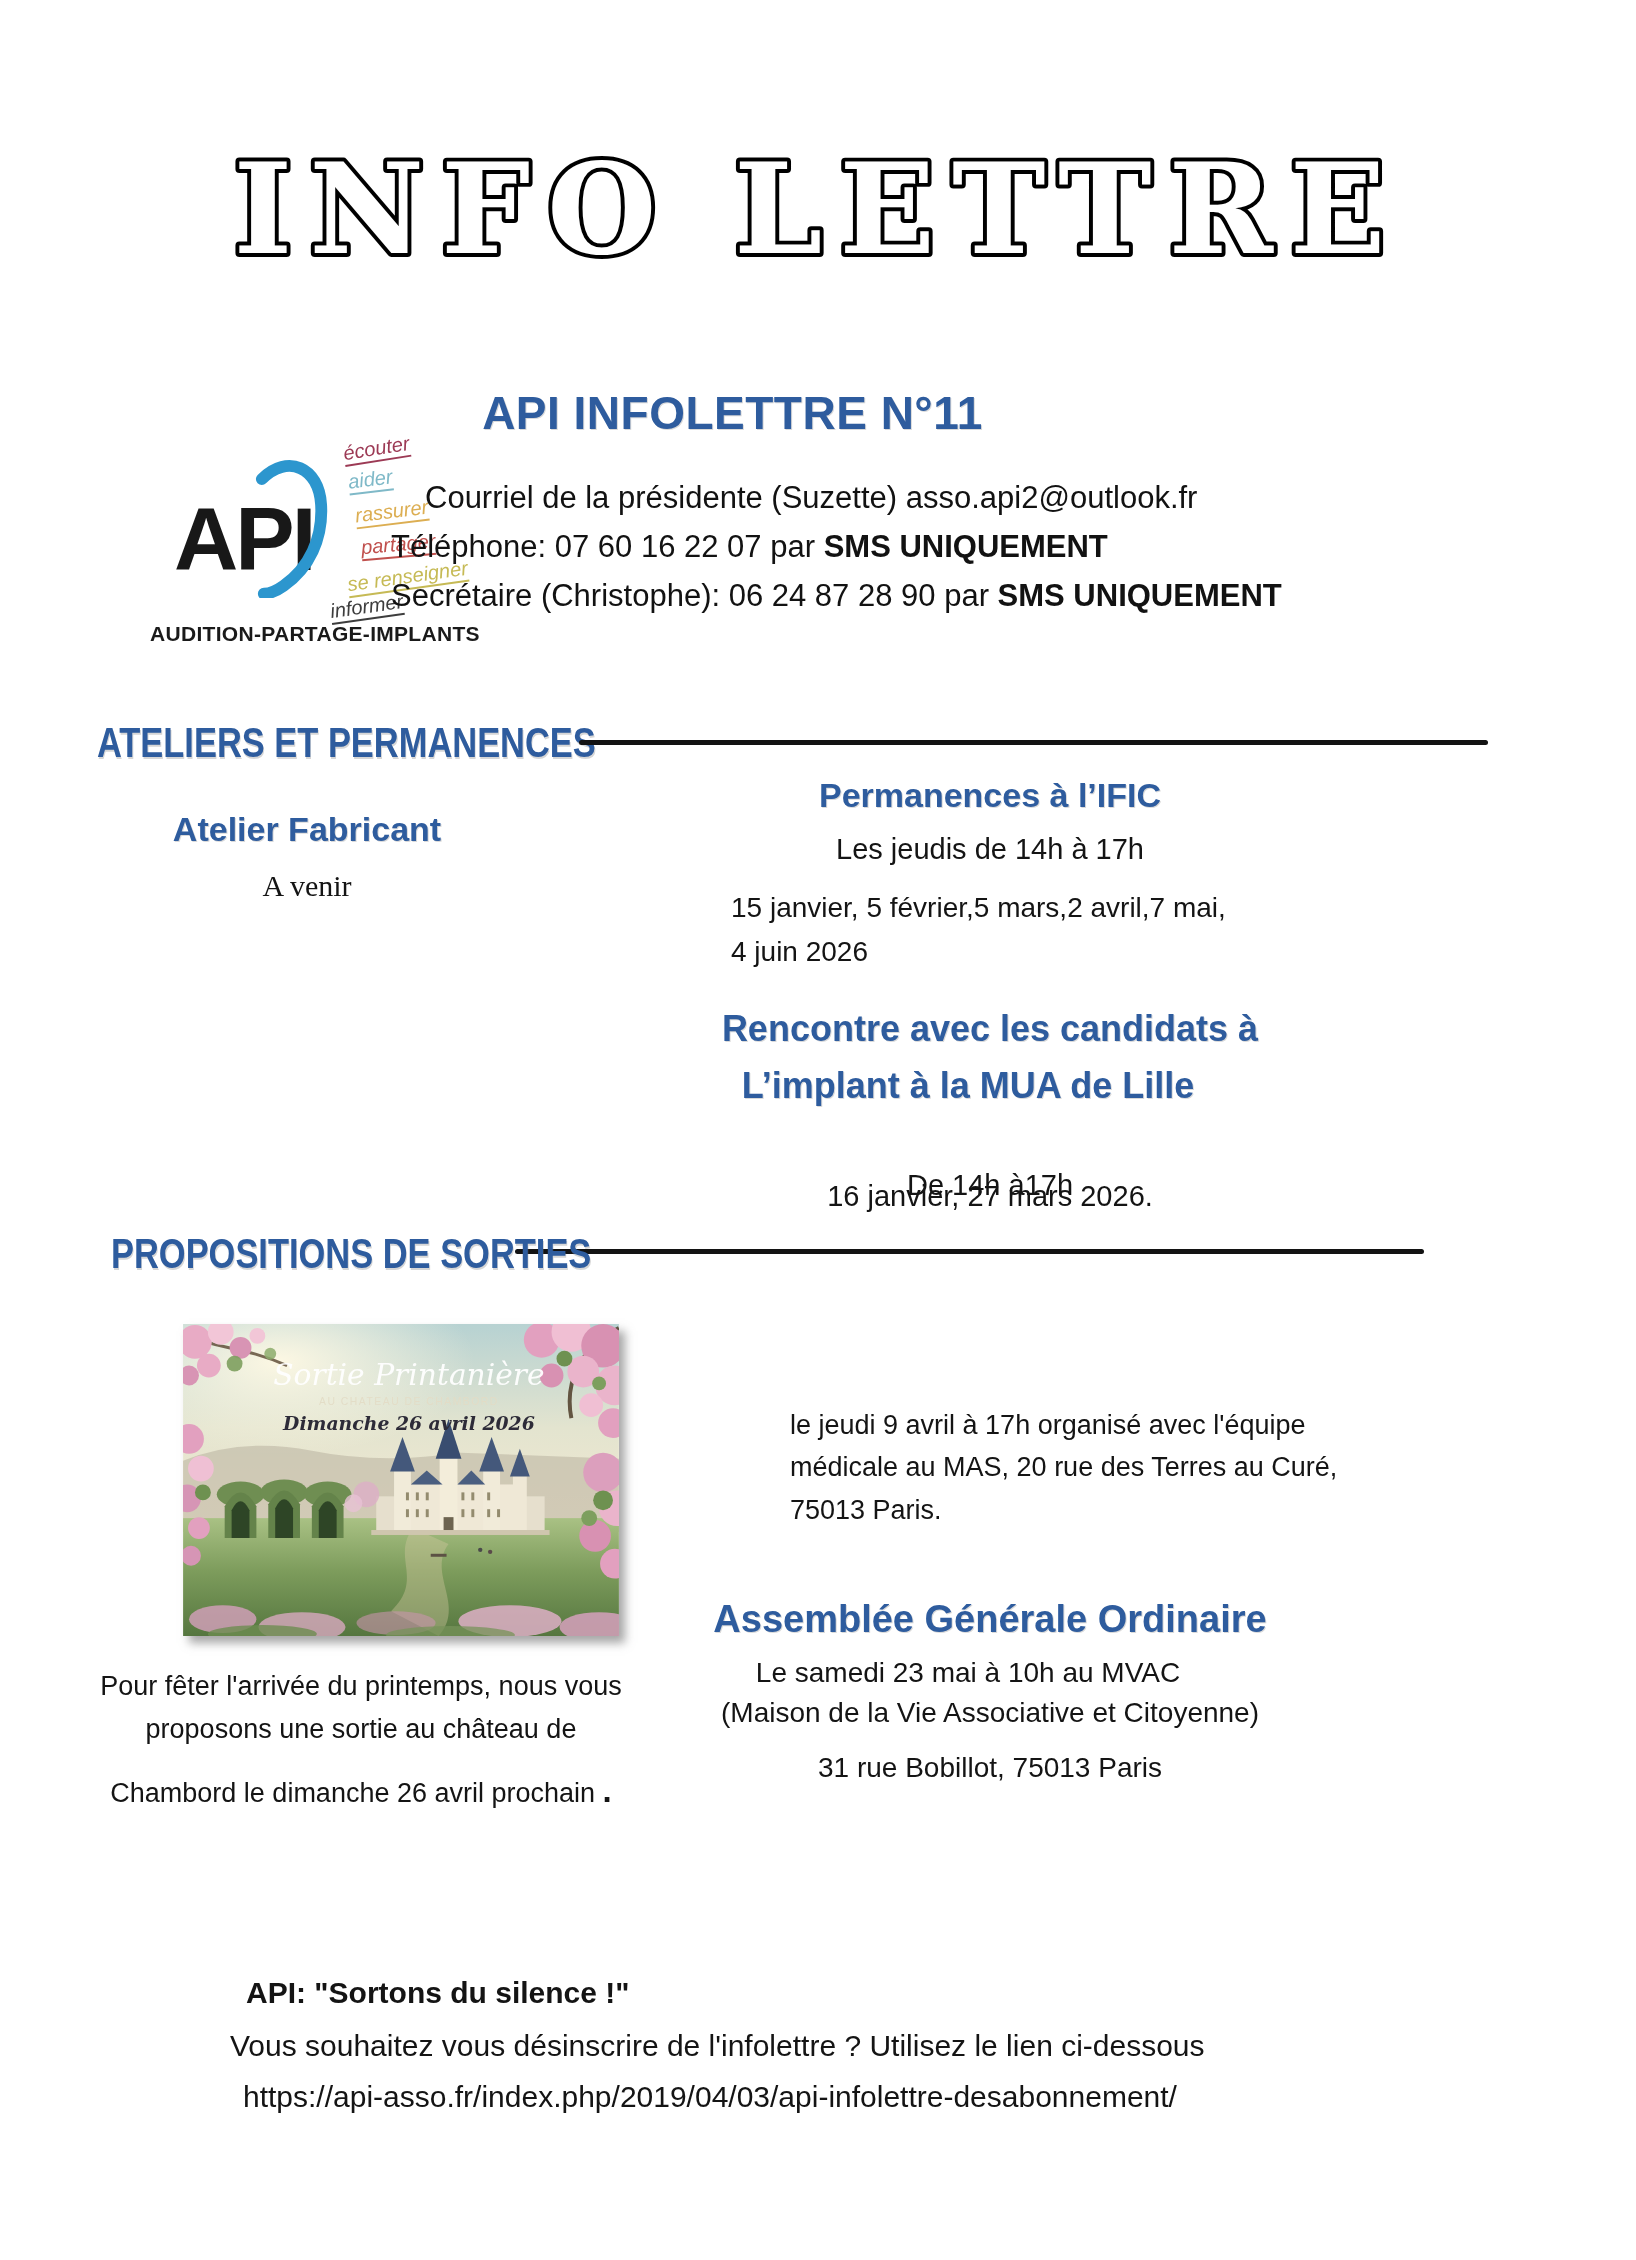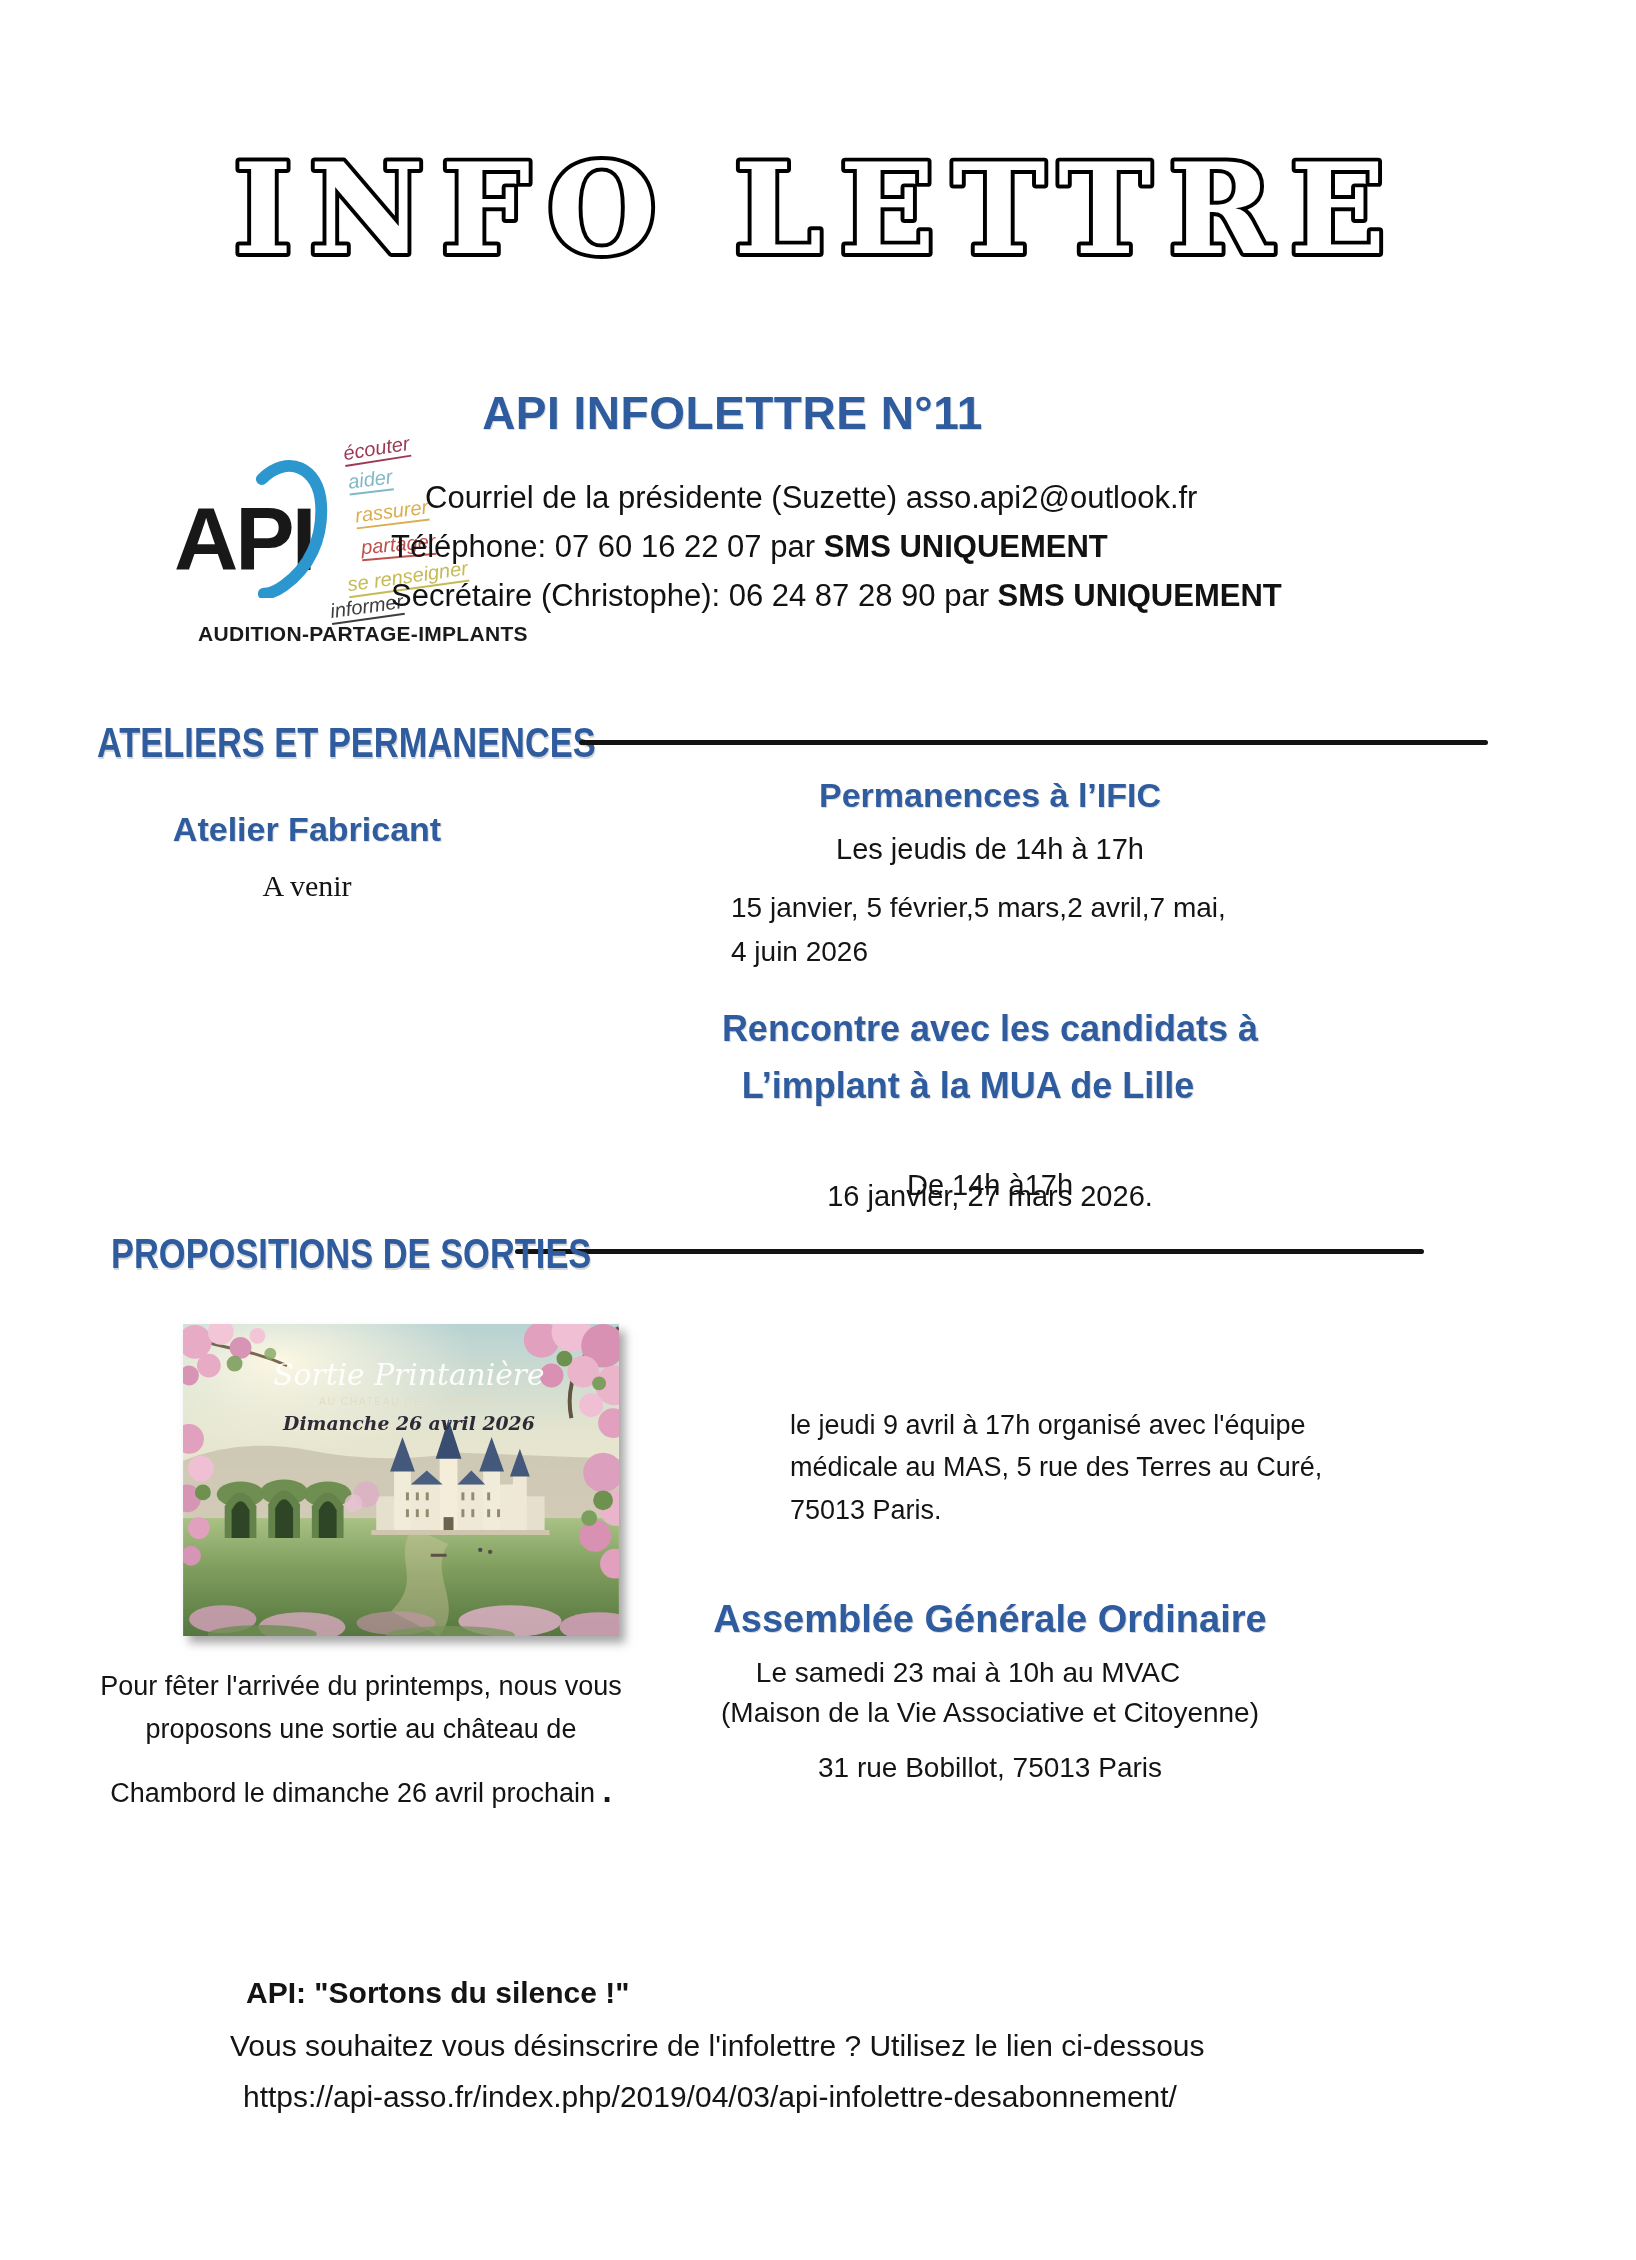--- a/index.html
+++ b/index.html
@@ -23,21 +23,21 @@
   #ear-svg{left:246px;top:457px;}
   .logo-word{position:absolute;font-size:20px;font-style:italic;white-space:nowrap;
     text-decoration:underline;text-decoration-thickness:2px;text-underline-offset:5px;}
   #logo-word-0{left:343px;top:437px;color:#9c3a55;transform:rotate(-9deg);}
   #logo-word-1{left:348px;top:468px;color:#7fb9c8;transform:rotate(-7deg);}
   #logo-word-2{left:355px;top:500px;color:#dcae52;transform:rotate(-7deg);}
   #logo-word-3{left:361px;top:533px;color:#c0504d;transform:rotate(-5deg);}
   #logo-word-4{left:347px;top:565px;color:#c6ba55;transform:rotate(-8deg);}
   #logo-word-5{left:330px;top:595px;color:#3d3d3d;transform:rotate(-8deg);}
   #logo-tagline{left:150px;top:622px;font-size:21px;font-weight:bold;color:#1a1a1a;
-    letter-spacing:0.3px;margin-left:48px;}
+    letter-spacing:0.3px;}
 
   
   #contact{left:391px;top:473px;font-size:31px;line-height:49px;color:#121212;white-space:nowrap;}
   #contact .l1{padding-left:34px;}
 
   
   .section-heading{font-size:42px;font-weight:bold;color:#2e5c9e;white-space:nowrap;
     transform:scaleX(.82);transform-origin:left center;text-shadow:1px 2px 0 rgba(120,120,120,.3);}
   #ateliers-heading{left:97px;top:719px;}
   #sorties-heading{left:111px;top:1230px;}
@@ -260,21 +260,21 @@
     <text x="228" y="62" text-anchor="middle" font-family="'DejaVu Serif',serif" font-style="italic" font-size="30" fill="#ffffff" opacity="0.95">Sortie Printanière</text>
     <text x="228" y="82" text-anchor="middle" font-family="'Liberation Sans',sans-serif" font-size="10.5" letter-spacing="1.5" fill="#e3dcc6" opacity="0.9">AU CHATEAU DE CHAMBORD</text>
     <text x="228" y="107" text-anchor="middle" font-family="'DejaVu Serif',serif" font-style="italic" font-weight="bold" font-size="19" fill="#2d2b38">Dimanche 26 avril 2026</text>
   </svg>
 
   <div class="abs" id="desc-line1">Pour fêter l'arrivée du printemps, nous vous</div>
   <div class="abs" id="desc-line2">proposons une sortie au château de</div>
   <div class="abs" id="desc-line3"><span>Chambord le dimanche 26 avril prochain </span><span class="dot">.</span></div>
 
   <div class="abs nowrap" id="forum-b1">le jeudi 9 avril à 17h organisé avec l'équipe</div>
-  <div class="abs nowrap" id="forum-b2">médicale au MAS, 5 rue des Terres au Curé,</div>
+  <div class="abs nowrap" id="forum-b2">médicale au MAS, 20 rue des Terres au Curé,</div>
   <div class="abs nowrap" id="forum-b3">75013 Paris.</div>
 
   <div class="abs subhead" id="ag-title">Assemblée Générale Ordinaire</div>
   <div class="abs" id="ag-l1">Le samedi 23 mai à 10h au MVAC</div>
   <div class="abs" id="ag-l2">(Maison de la Vie Associative et Citoyenne)</div>
   <div class="abs" id="ag-l3">31 rue Bobillot, 75013 Paris</div>
 
   <div class="abs" id="footer-slogan">API: "Sortons du silence !"</div>
   <div class="abs nowrap" id="footer-text">Vous souhaitez vous désinscrire de l'infolettre ? Utilisez le lien ci-dessous</div>
   <a class="abs nowrap" id="footer-url" href="#">https://api-asso.fr/index.php/2019/04/03/api-infolettre-desabonnement/</a>

